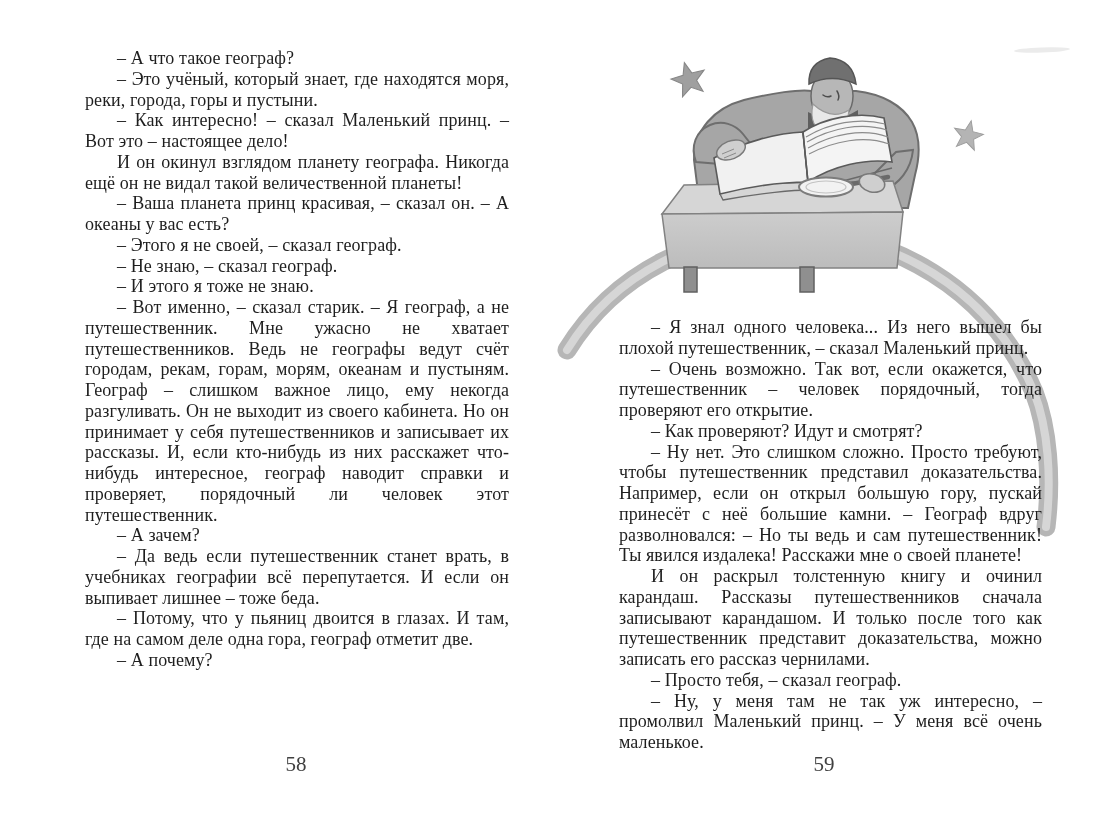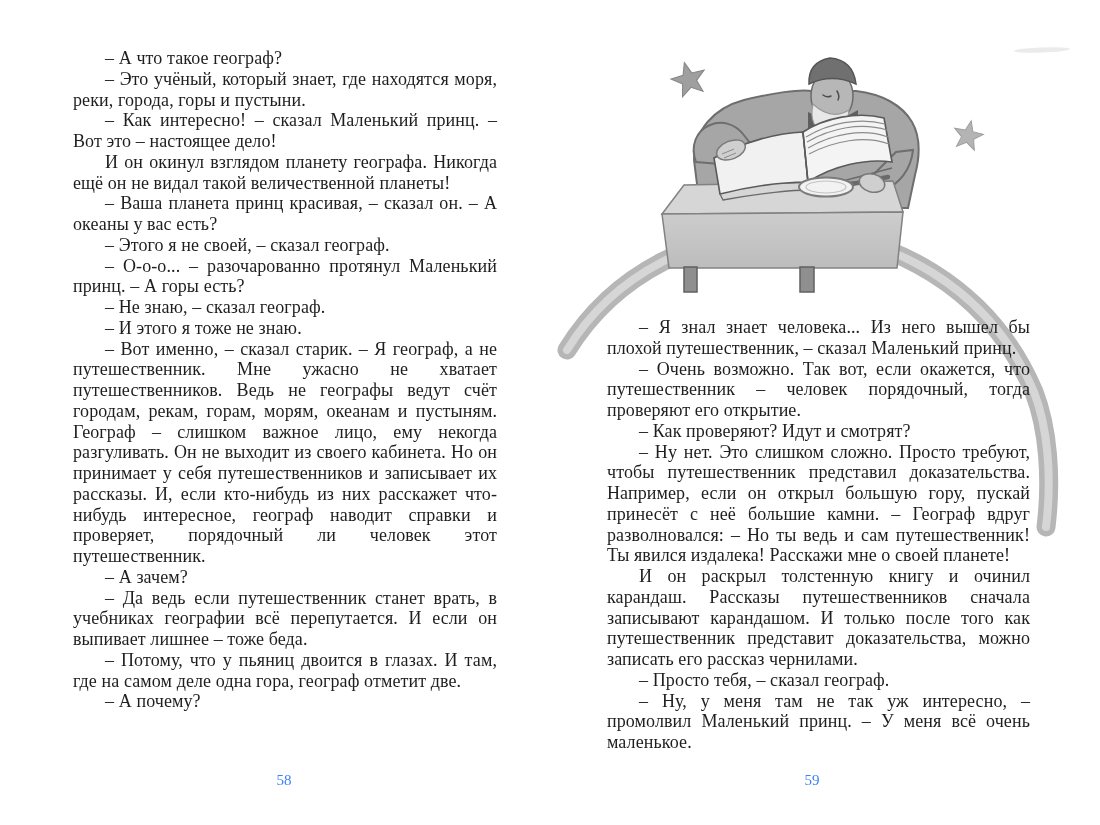--- a/index.html
+++ b/index.html
@@ -16,21 +16,21 @@
     color: #1e1e1e;
   }
   .illustration-layer {
     position: absolute;
     left: 0; top: 0;
     width: 1100px; height: 825px;
     z-index: 1;
   }
   .text-layer {
     position: absolute;
-    left: 0; top: 0;
+    left: 12px; top: 0;
     width: 924px; height: 825px;
     z-index: 2;
   }
   .text-column {
     position: absolute;
   }
   .text-column p {
     margin: 0;
     font-size: 18px;
     line-height: 20.75px;
@@ -45,25 +45,24 @@
     top: 48px;
     width: 424px;
   }
   .right-column {
     left: 607px;
     top: 317px;
     width: 423px;
   }
   .page-number {
     position: absolute;
-    font-size: 15px;
-    color: #3b82f6;
+    font-size: 21px;
+    color: #404040;
     transform: translateX(-50%);
     text-indent: 0;
-    margin-top: 20px;
   }
   .page-number-left {
     left: 284px;
     top: 752px;
   }
   .page-number-right {
     left: 812px;
     top: 752px;
   }
 </style>
@@ -133,32 +132,31 @@
 
 <div class="text-layer">
 
   <div class="text-column left-column">
     <p>– А что такое географ?</p>
     <p>– Это учёный, который знает, где находятся моря, реки, города, горы и пустыни.</p>
     <p>– Как интересно! – сказал Маленький принц. – Вот это – настоящее дело!</p>
     <p>И он окинул взглядом планету географа. Никогда ещё он не видал такой величественной планеты!</p>
     <p>– Ваша планета принц красивая, – сказал он. – А океаны у вас есть?</p>
     <p>– Этого я не своей, – сказал географ.</p>
-    <p>– О-о-о... – разочарованно протянул Маленький принц. – А горы есть?</p>
     <p>– Не знаю, – сказал географ.</p>
     <p>– И этого я тоже не знаю.</p>
     <p>– Вот именно, – сказал старик. – Я географ, а не путешественник. Мне ужасно не хватает путешественников. Ведь не географы ведут счёт городам, рекам, горам, морям, океанам и пустыням. Географ – слишком важное лицо, ему некогда разгуливать. Он не выходит из своего кабинета. Но он принимает у себя путешественников и записывает их рассказы. И, если кто-нибудь из них расскажет что-нибудь интересное, географ наводит справки и проверяет, порядочный ли человек этот путешественник.</p>
     <p>– А зачем?</p>
     <p>– Да ведь если путешественник станет врать, в учебниках географии всё перепутается. И если он выпивает лишнее – тоже беда.</p>
     <p>– Потому, что у пьяниц двоится в глазах. И там, где на самом деле одна гора, географ отметит две.</p>
     <p>– А почему?</p>
   </div>
 
   <div class="text-column right-column">
-    <p>– Я знал знает человека... Из него вышел бы плохой путешественник, – сказал Маленький принц.</p>
+    <p>– Я знал одного человека... Из него вышел бы плохой путешественник, – сказал Маленький принц.</p>
     <p>– Очень возможно. Так вот, если окажется, что путешественник – человек порядочный, тогда проверяют его открытие.</p>
     <p>– Как проверяют? Идут и смотрят?</p>
     <p>– Ну нет. Это слишком сложно. Просто требуют, чтобы путешественник представил доказательства. Например, если он открыл большую гору, пускай принесёт с неё большие камни. – Географ вдруг разволновался: – Но ты ведь и сам путешественник! Ты явился издалека! Расскажи мне о своей планете!</p>
     <p>И он раскрыл толстенную книгу и очинил карандаш. Рассказы путешественников сначала записывают карандашом. И только после того как путешественник представит доказательства, можно записать его рассказ чернилами.</p>
     <p>– Просто тебя, – сказал географ.</p>
     <p>– Ну, у меня там не так уж интересно, – промолвил Маленький принц. – У меня всё очень маленькое.</p>
   </div>
 
   <div class="page-number page-number-left">58</div>
   <div class="page-number page-number-right">59</div>

